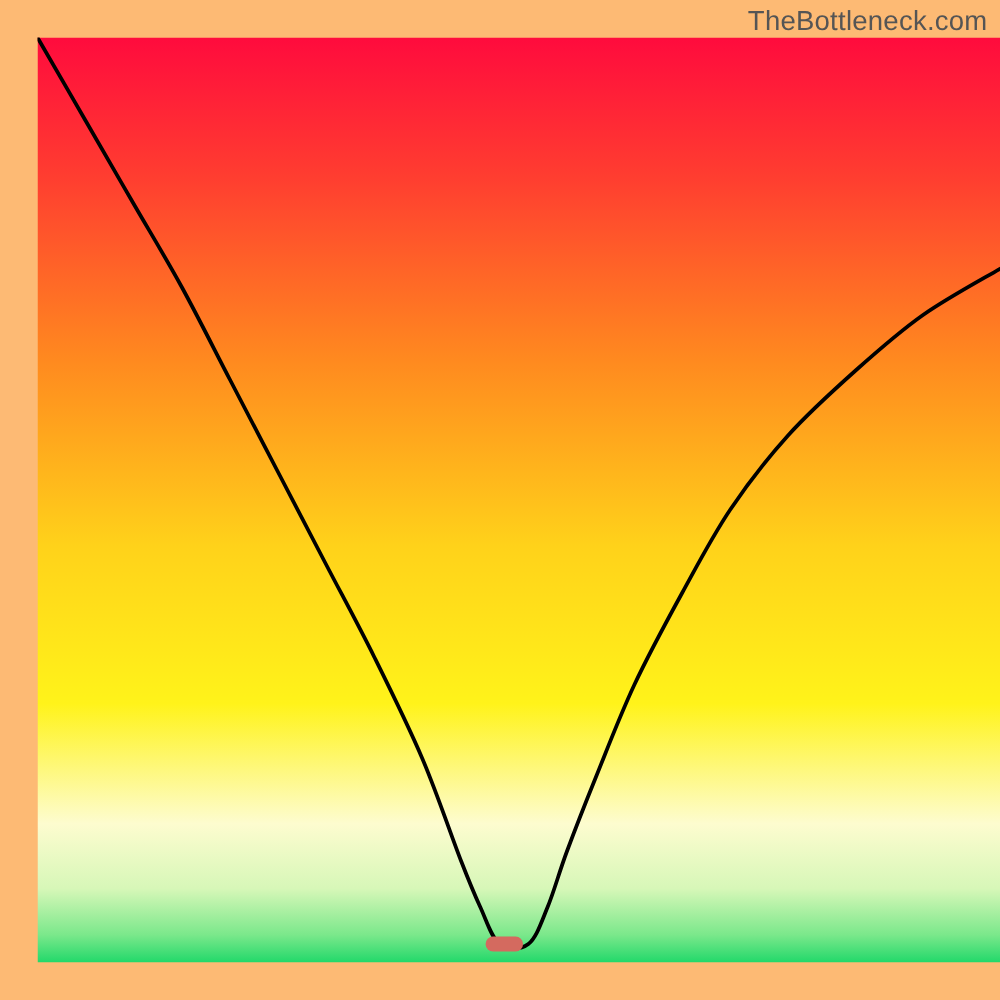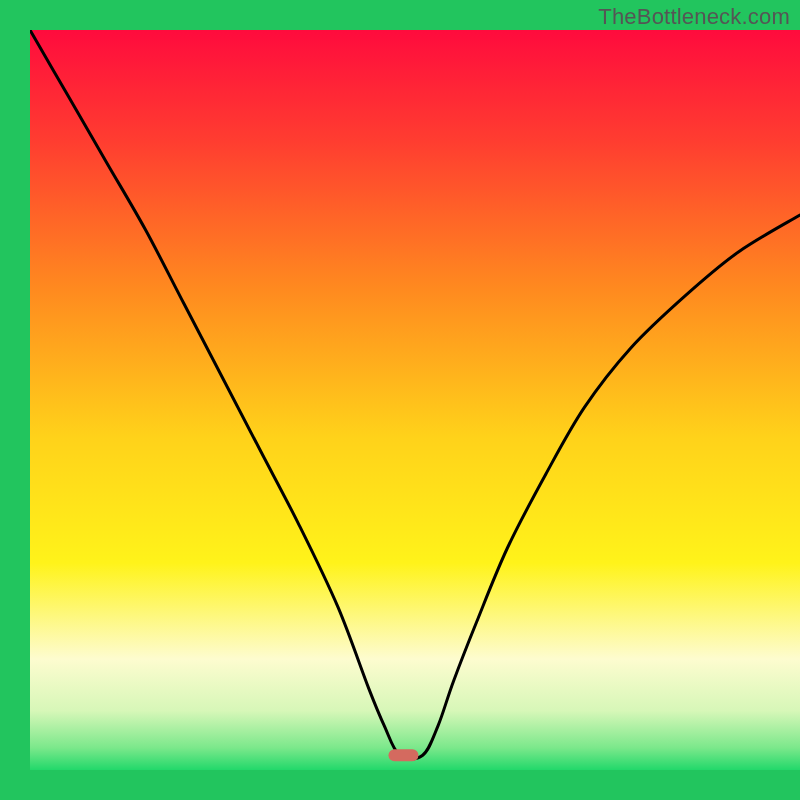--- a/index.html
+++ b/index.html
@@ -8,21 +8,21 @@
     width: 800px;
     height: 800px;
     background: #000;
     overflow: hidden;
     font-family: Arial, Helvetica, sans-serif;
   }
   .frame {
     position: relative;
     width: 800px;
     height: 800px;
-    background: #22c55e;
+    background: #fdba74;
     text-align: right;
   }
   .watermark {
     position: absolute;
     top: 4px;
     right: 10px;
     color: #555;
     font-size: 22px;
     font-weight: 500;
     z-index: 5;

